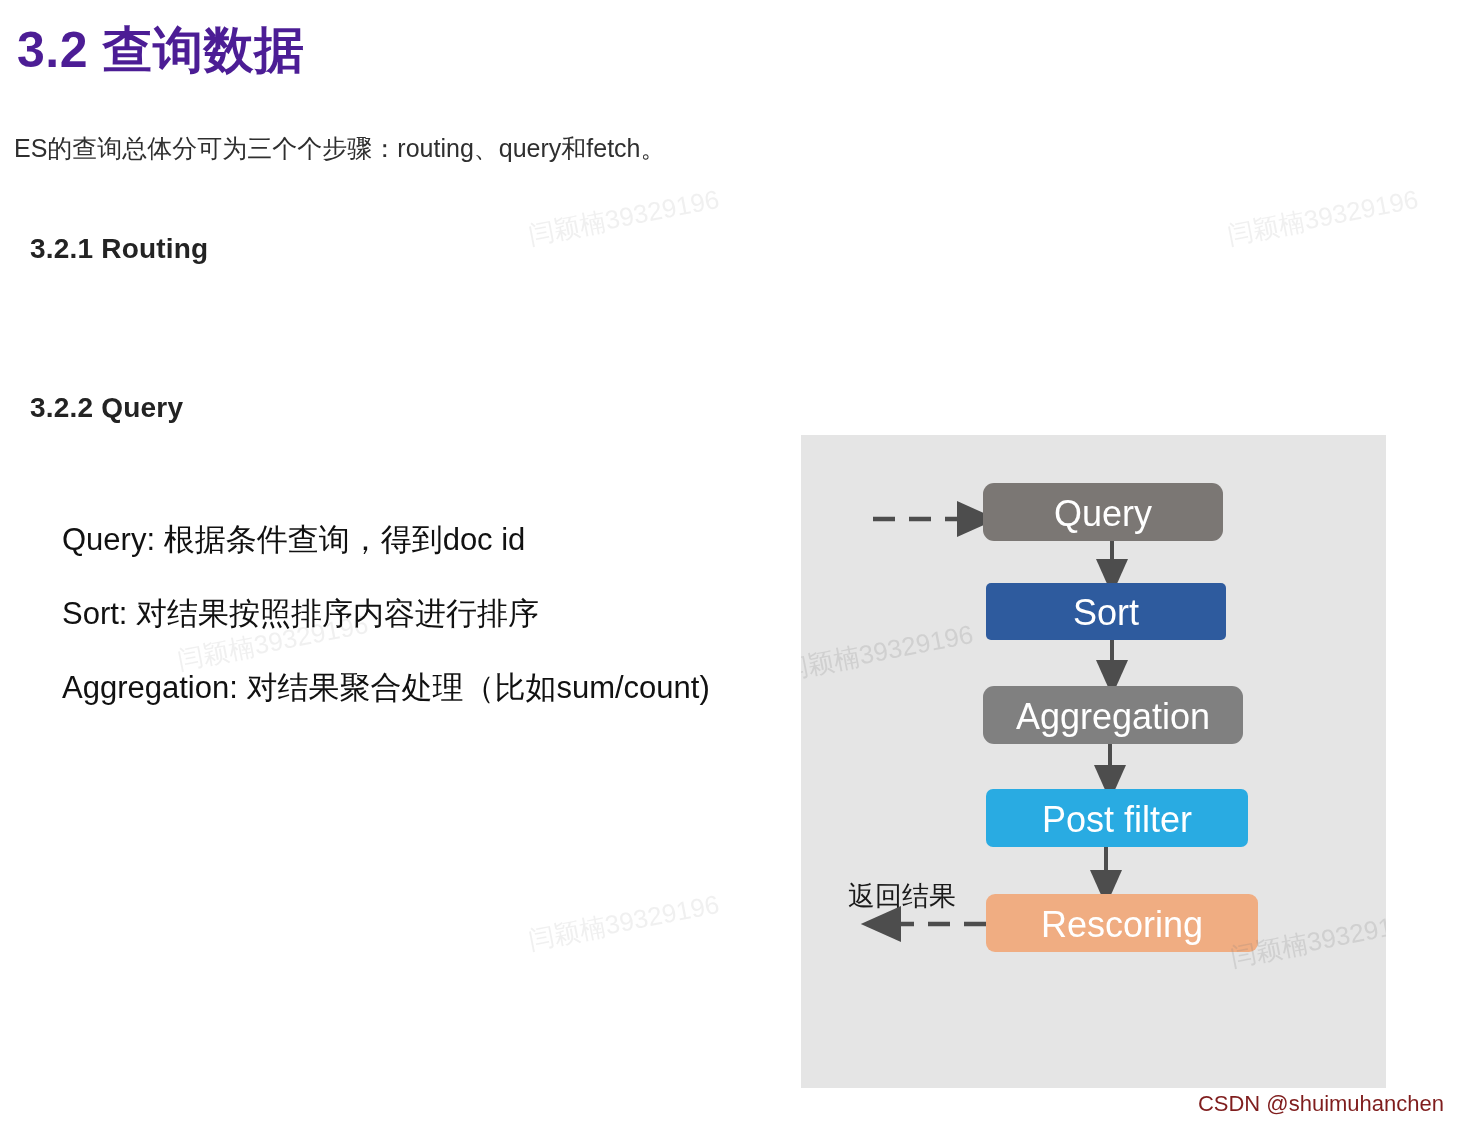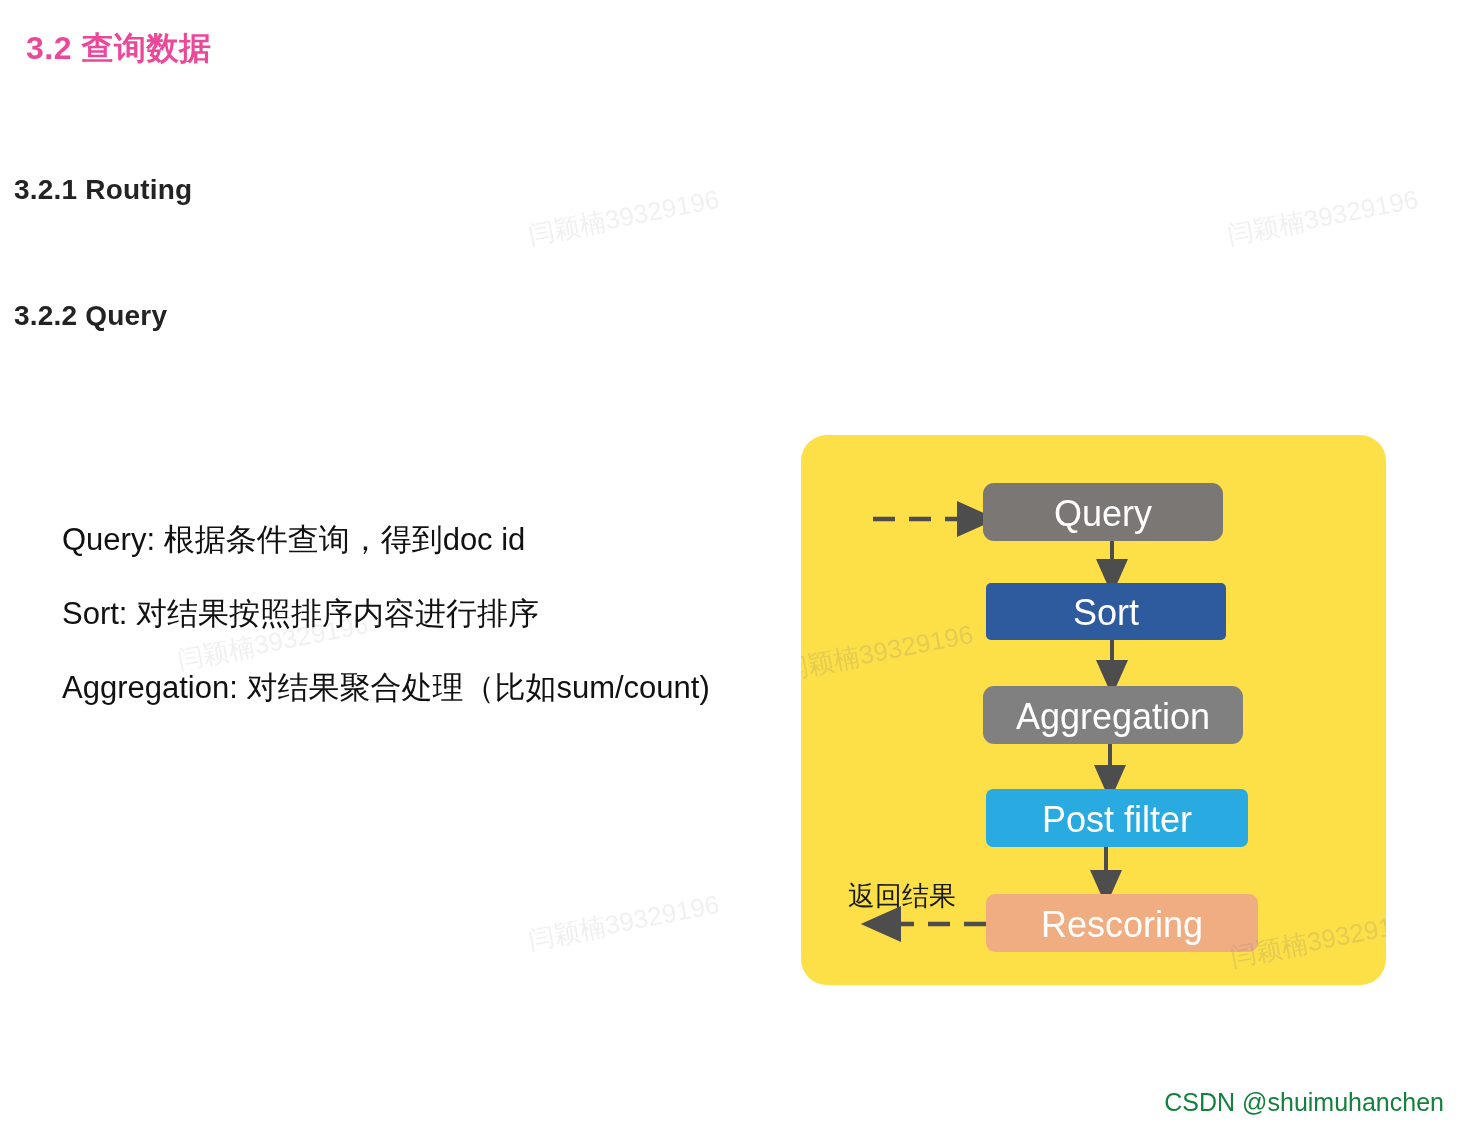--- a/index.html
+++ b/index.html
@@ -19,42 +19,42 @@
 
   
   .article {
     position: absolute;
     left: 14px;
     top: 0;
     width: 1432px;
   }
 
   .h-main {
-    font-size: 32px;
+    font-size: 50px;
     font-weight: bold;
     letter-spacing: 0.5px;
-    color: #ec4899;
-    margin: 12px;
+    color: #4c1d95;
+    margin: 3px;
     padding-top: 16px;
     line-height: 1.25;
   }
 
   .para {
     font-size: 25px;
     line-height: 1.55;
     color: #2f2f2f;
     margin: 0;
     font-weight: 400;
   }
 
   .h-sub {
     font-size: 28px;
     font-weight: bold;
     color: #232323;
-    margin: 0;
+    margin: 16px;
     line-height: 1.3;
     letter-spacing: 0.2px;
   }
 
   .sp-1 { height: 44px; }
   .sp-2 { height: 48px; }
   .sp-3 { height: 44px; }
   .sp-4 { height: 46px; }
 
   
@@ -81,24 +81,23 @@
     padding-left: 148px;
     margin-top: 8px;
   }
 
   
   .diagram {
     position: absolute;
     left: 801px;
     top: 435px;
     width: 585px;
-    height: 550px;
-    background: #fde047;
+    height: 653px;
+    background: #e5e5e5;
     overflow: hidden;
-    border-radius: 26px;
   }
   .diagram svg {
     display: block;
   }
   .node-text {
     font-family: "Liberation Sans", "DejaVu Sans", sans-serif;
     fill: #ffffff;
     font-size: 36px;
     text-anchor: middle;
     dominant-baseline: central;
@@ -121,37 +120,38 @@
     pointer-events: none;
     user-select: none;
   }
   .wm.onpanel { color: rgba(125,125,125,0.20); }
 
   
   .credit {
     position: absolute;
     right: 18px;
     bottom: 9px;
-    font-size: 25px;
-    color: #15803d;
+    font-size: 22px;
+    color: #7f1d1d;
     font-family: "Liberation Sans", "DejaVu Sans", sans-serif;
     white-space: nowrap;
   }
 </style>
 </head>
 <body>
 
 <div class="wm" style="left:527px; top:200px;">闫颖楠39329196</div>
 <div class="wm" style="left:1226px; top:200px;">闫颖楠39329196</div>
 <div class="wm" style="left:527px; top:905px;">闫颖楠39329196</div>
 <div class="wm" style="left:176px;  top:625px;">闫颖楠39329196</div>
 
 <div class="article">
   <h1 class="h-main">3.2 查询数据</h1>
   <div class="sp-1"></div>
+  <p class="para">ES的查询总体分可为三个个步骤：routing、query和fetch。</p>
   <div class="sp-2"></div>
   <h2 class="h-sub">3.2.1 Routing</h2>
   <div class="sp-3"></div>
   <div class="sp-4"></div>
   <h2 class="h-sub">3.2.2 Query</h2>
 </div>
 
 <div class="steps">
   <div class="step-line">Query:  根据条件查询，得到doc id</div>
   <div class="step-line">Sort: 对结果按照排序内容进行排序</div>

